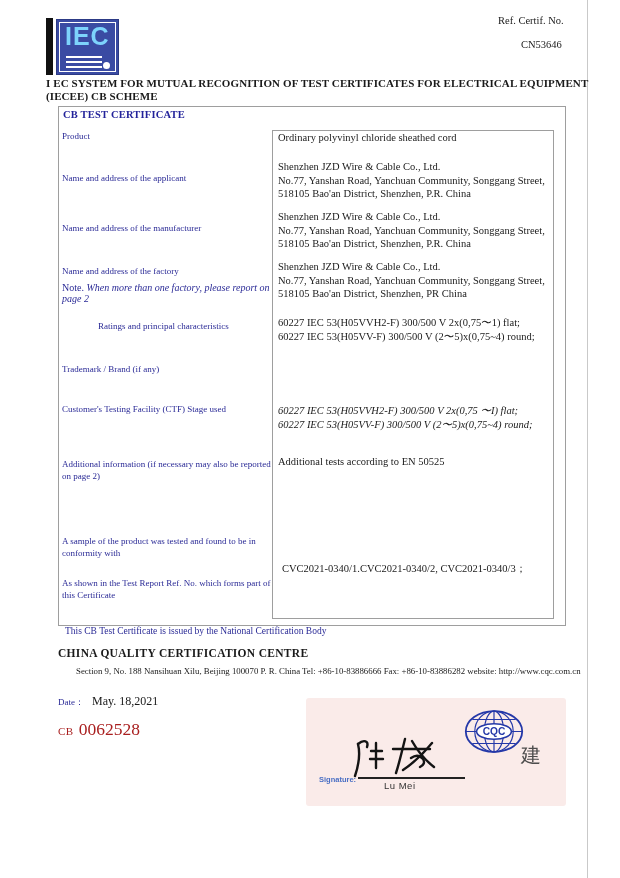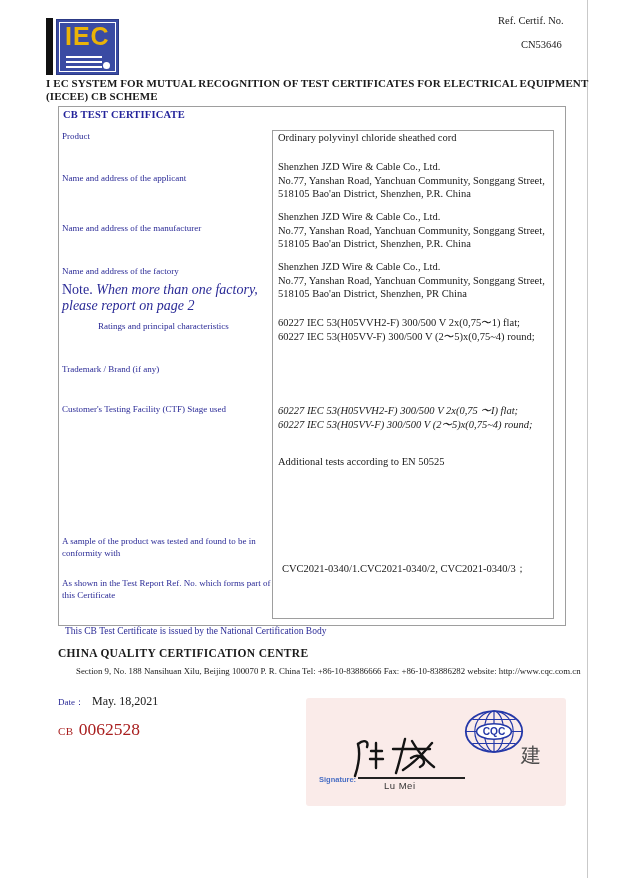--- a/index.html
+++ b/index.html
@@ -14,21 +14,21 @@
   #page-edge { left:587px; top:0; width:1px; height:878px; background:#c9c9c9; }
 
   
   #iec-bar  { left:46px; top:18px; width:7px; height:57px; background:#111; }
   #iec-logo {
     left:56px; top:19px; width:61px; height:54px;
     background:#3a4ba3; border:1px solid #2c3a85;
     box-shadow: inset 0 0 0 2px #3a4ba3, inset 0 0 0 3px #ffffff;
   }
   #iec-logo .iec-text {
-    position:absolute; left:8px; top:2px; color:#eab308;
+    position:absolute; left:8px; top:2px; color:#7dd3fc;
     font-family:"Liberation Sans", sans-serif; font-weight:bold;
     font-size:25px; letter-spacing:1px;
   }
   .iec-line { position:absolute; left:9px; height:2px; background:#fff; }
   #iec-line1 { top:36px; width:36px; }
   #iec-line2 { top:41px; width:36px; }
   #iec-line3 { top:46px; width:36px; }
   #iec-dot  { position:absolute; left:46px; top:42px; width:7px; height:7px; background:#fff; border-radius:50%; }
 
   #ref-label  { left:498px; top:15px; font-size:10.5px; }
@@ -44,21 +44,21 @@
 
   #cert-title { left:63px; top:109px; color:#22229a; font-weight:bold; font-size:10.5px; letter-spacing:0.2px; }
 
   .lbl { left:62px; width:212px; color:#2a2a96; font-size:9px; line-height:11.5px; }
   .val { left:278px; width:272px; font-size:10.5px; line-height:13.5px; }
 
   #l-product      { top:131px; }
   #l-applicant    { top:173px; }
   #l-manufacturer { top:223px; }
   #l-factory      { top:266px; }
-  #l-factory-note { top:282px; left:62px; width:215px; color:#2a2a96; font-size:14px; }
+  #l-factory-note { top:282px; left:62px; width:215px; color:#2a2a96; font-size:10px; }
   #l-factory-note .note-italic { font-style:italic; }
   #l-ratings      { top:321px;margin-left:36px; }
   #l-trademark    { top:364px; }
   #l-ctf          { top:404px; }
   #l-model        { top:428px; }
   #l-additional   { top:459px; }
   #l-conformity   { top:536px; }
   #l-report       { top:578px; }
 
   #v-product      { top:131px; }
@@ -129,20 +129,21 @@
   <div class="abs lbl" id="l-applicant">Name and address of the applicant</div>
   <div class="abs lbl" id="l-manufacturer">Name and address of the manufacturer</div>
   <div class="abs lbl" id="l-factory">Name and address of the factory</div>
   <div class="abs" id="l-factory-note">
     <span>Note.</span>
     <span class="note-italic">When more than one factory, please report on page 2</span>
   </div>
   <div class="abs lbl" id="l-ratings">Ratings and principal characteristics</div>
   <div class="abs lbl" id="l-trademark">Trademark / Brand (if any)</div>
   <div class="abs lbl" id="l-ctf">Customer's Testing Facility (CTF) Stage used</div>
+  <div class="abs lbl" id="l-additional">Additional information (if necessary may also be reported on page 2)</div>
   <div class="abs lbl" id="l-conformity">A sample of the product was tested and found to be in conformity with</div>
   <div class="abs lbl" id="l-report">As shown in the Test Report Ref. No. which forms part of this Certificate</div>
 
   <div class="abs val" id="v-product">Ordinary polyvinyl chloride sheathed cord</div>
 
   <div class="abs val" id="v-applicant">
     <div>Shenzhen JZD Wire &amp; Cable Co., Ltd.</div>
     <div>No.77, Yanshan Road, Yanchuan Community, Songgang Street,</div>
     <div>518105 Bao'an District, Shenzhen, P.R. China</div>
   </div>

